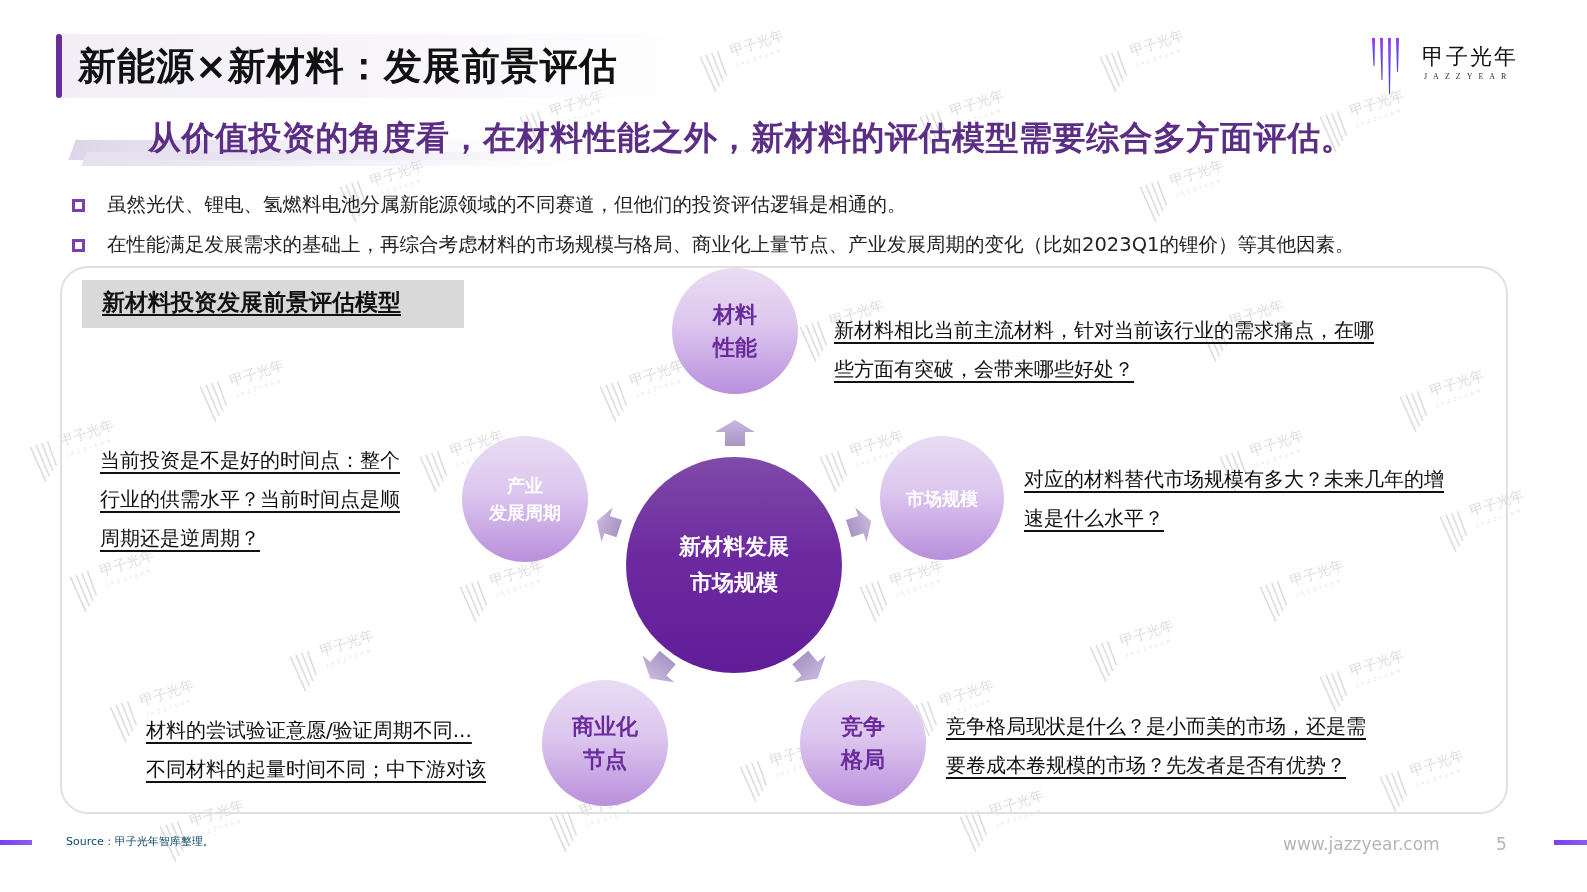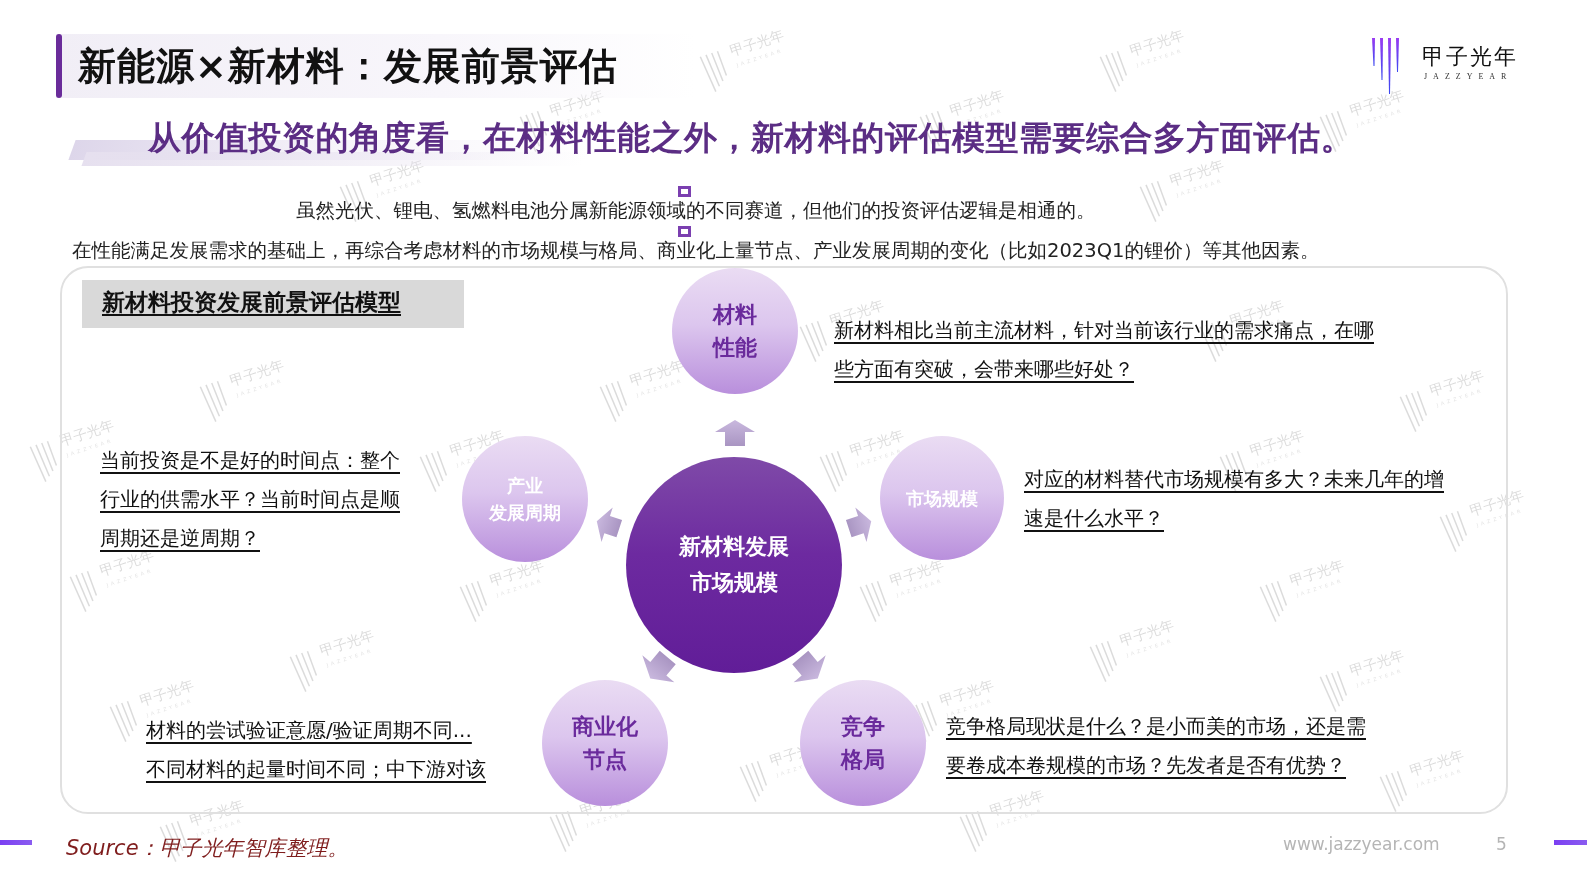--- a/index.html
+++ b/index.html
@@ -22,21 +22,21 @@
   .logo-en { position: absolute; left: 54px; top: 36px; font-family: "Liberation Serif", serif; font-size: 8px; color: #333; letter-spacing: 6px; white-space: nowrap; }
 
   .sub-deco1 { position: absolute; left: 72px; top: 140px; width: 520px; height: 20px; background: linear-gradient(90deg, #ddd6ea 0%, rgba(240,236,246,0.6) 50%, rgba(255,255,255,0) 100%); transform: skewX(-20deg); }
   .sub-deco2 { position: absolute; left: 84px; top: 152px; width: 500px; height: 14px; background: linear-gradient(90deg, #e6e0ef 0%, rgba(255,255,255,0) 100%); transform: skewX(-20deg); }
   .subtitle {
     position: absolute; left: 148px; top: 116px; font-size: 33px; font-weight: bold; color: #5b2d84;
     white-space: nowrap; letter-spacing: 0.5px; line-height: 44px;
   }
 
   .bullets { position: absolute; left: 72px; top: 184px; }
-  .bullet { position: relative; height: 40px; display: flex; align-items: center; flex-direction: column; }
+  .bullet { position: relative; height: 40px; display: flex; align-items: center; }
   .bullet-box { width: 13px; height: 13px; border: 3px solid #7b3fb0; margin-right: 22px; margin-top: 2px; }
   .bullet-text { font-size: 19.5px; color: #222; white-space: nowrap; }
 
   .model-frame {
     position: absolute; left: 60px; top: 266px; width: 1448px; height: 548px;
     border: 2px solid #e0e0e0; border-radius: 28px;
   }
   .model-label-bg { position: absolute; left: 82px; top: 280px; width: 382px; height: 48px; background: #d9d9d9; }
   .model-label {
     position: absolute; left: 102px; top: 287px; font-size: 23px; font-weight: bold; color: #111;
@@ -66,21 +66,21 @@
     text-decoration: underline; text-decoration-thickness: 2px; text-underline-offset: 5px;
   }
 
   .wm { position: absolute; width: 110px; height: 60px; opacity: 0.35; transform: rotate(-18deg); pointer-events: none; }
   .wm .bars { position: absolute; left: 0; top: 6px; width: 30px; height: 46px; }
   .wm .txt { position: absolute; left: 34px; top: 6px; font-size: 14px; color: #999; white-space: nowrap; }
   .wm .sub { position: absolute; left: 36px; top: 26px; font-size: 5px; color: #aaa; letter-spacing: 3px; white-space: nowrap; }
 
   .footer-line-left { position: absolute; left: 0; top: 840px; width: 32px; height: 5px; background: linear-gradient(90deg,#7b3ff2,#8a5cf0); }
   .footer-line-right { position: absolute; left: 1554px; top: 840px; width: 33px; height: 5px; background: linear-gradient(90deg,#7b3ff2,#8a5cf0); }
-  .source { position: absolute; left: 66px; top: 834px; font-size: 21px; color: #7f1d1d; white-space: nowrap; font-style: italic; }
+  .source { position: absolute; left: 66px; top: 834px; font-size: 11px; color: #0c4a6e; white-space: nowrap; }
   .website { position: absolute; left: 1283px; top: 834px; font-size: 17px; color: #b5b5b5; white-space: nowrap; }
   .page-num { position: absolute; left: 1496px; top: 834px; font-size: 17px; color: #b5b5b5; }
 </style>
 </head>
 <body>
 
 <div>
   <div class="wm" style="left:318px;top:34px">
       <svg class="bars" viewBox="0 0 30 46">
         <g stroke="#999" stroke-width="1.5">

